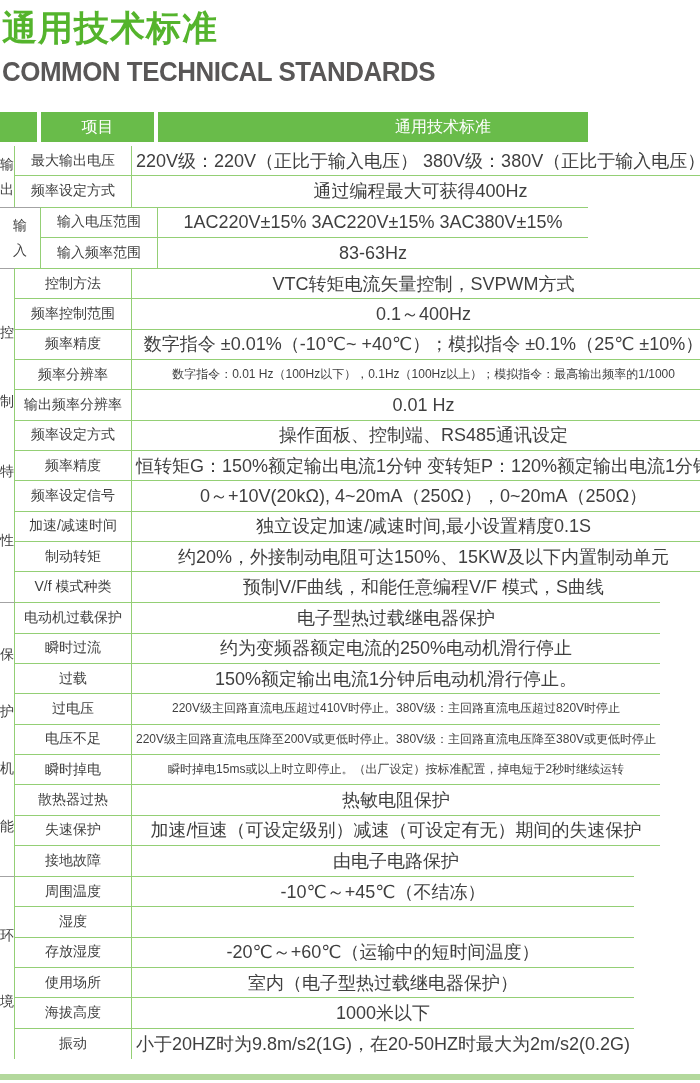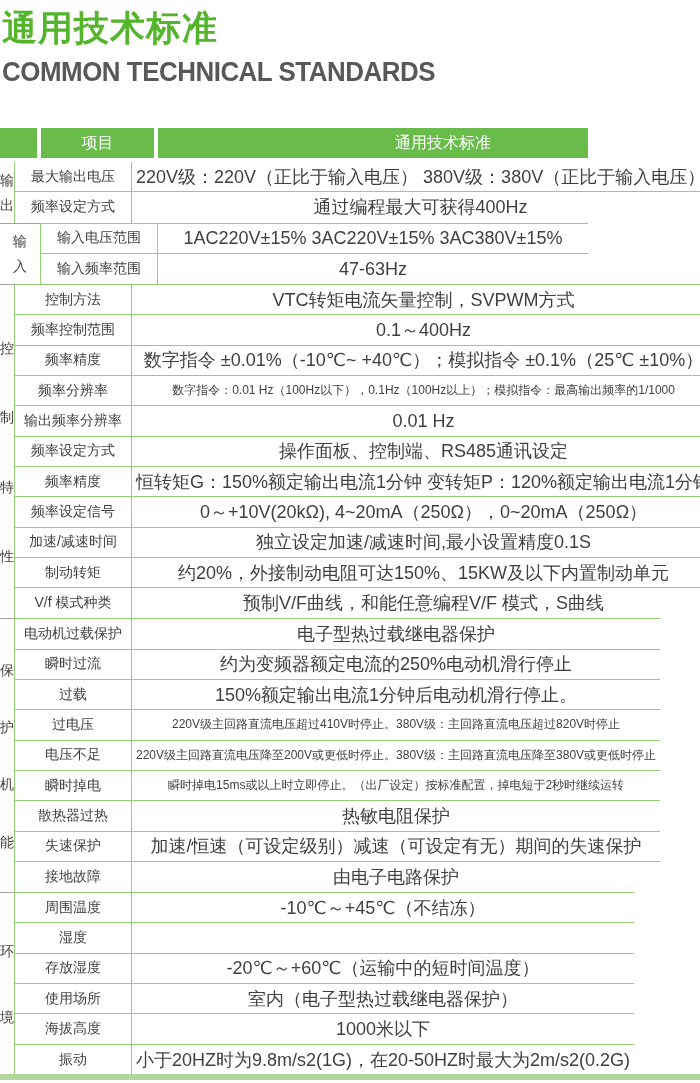--- a/index.html
+++ b/index.html
@@ -14,21 +14,21 @@
   *{box-sizing:border-box}
   html,body{margin:0;padding:0}
   body{
     width:700px;height:1083px;background:#fff;position:relative;overflow:hidden;
     font-family:"Liberation Sans","DejaVu Sans",sans-serif;color:var(--text-dark);
   }
   .titles{position:absolute;top:4px;left:2px}
   .title{margin:0;font-size:35px;font-weight:700;color:var(--title-green);letter-spacing:1px;line-height:1.35}
   .subtitle{margin:6px 0 0 0;font-size:27px;font-weight:700;color:var(--subtitle-gray);
     letter-spacing:-0.5px;transform:scaleX(0.96);transform-origin:left center;white-space:nowrap}
-  .spec-table{position:absolute;top:128px;left:0;width:588px}
+  .spec-table{position:absolute;top:112px;left:0;width:588px}
   .thead{display:flex;height:30px}
   .th{background:var(--header-green);color:#fff;font-size:16px;display:flex;align-items:center;justify-content:center}
   .th.corner{width:37px;margin-right:4px}
   .th.item-h{width:113px;margin-right:4px}
   .th.value-h{flex:1;padding-left:140px}
   .tbody{margin-top:4px}
   .section{display:flex}
   .section+.section>.cat{border-top:1px solid var(--gray-line)}
   .section+.section>.rows{border-top:1px solid var(--border-green)}
   .cat{width:41px;border-right:1px solid var(--border-green);display:flex;flex-direction:column;
@@ -79,21 +79,21 @@
           <div class="cat-char">输</div>
           <div class="cat-char">入</div>
         </div>
         <div class="rows">
           <div class="row">
             <div class="item">输入电压范围</div>
             <div class="val">1AC220V±15% 3AC220V±15% 3AC380V±15%</div>
           </div>
           <div class="row">
             <div class="item">输入频率范围</div>
-            <div class="val">47-63Hz</div>
+            <div class="val">83-63Hz</div>
           </div>
         </div>
       </div>
       <div class="section">
         <div class="cat">
           <div class="cat-char">控</div>
           <div class="cat-char">制</div>
           <div class="cat-char">特</div>
           <div class="cat-char">性</div>
         </div>

